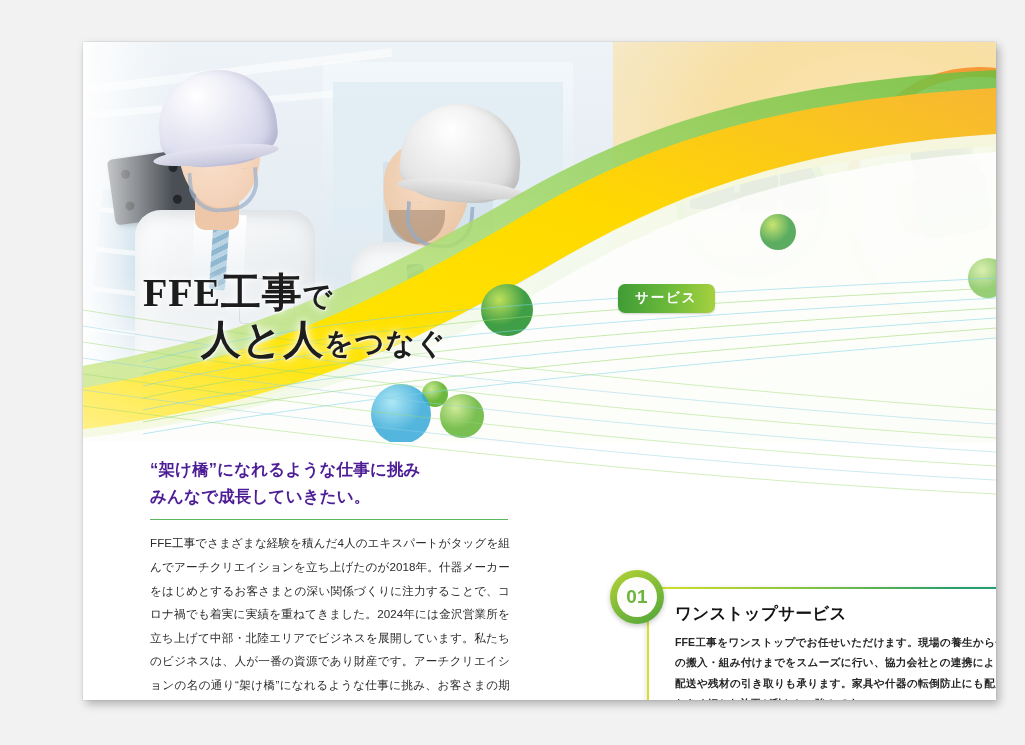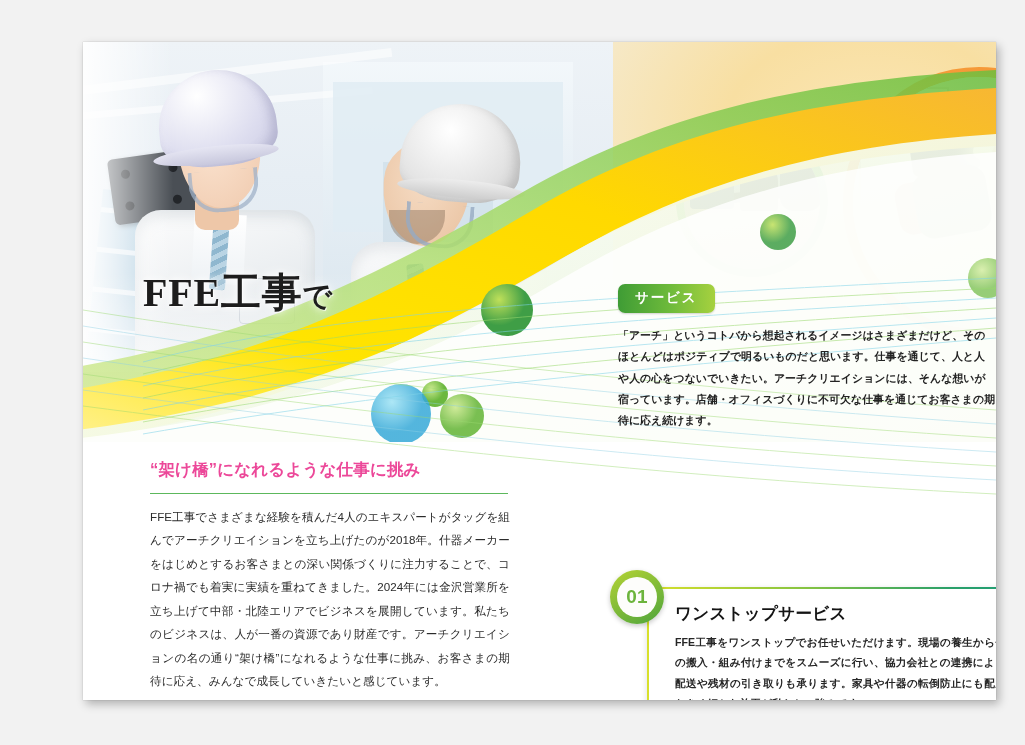--- a/index.html
+++ b/index.html
@@ -138,21 +138,21 @@
   
   .headline{position:absolute;left:60px;top:228px;width:420px;z-index:6;}
   .hl-line{font-family:"Liberation Serif","DejaVu Serif",serif;font-weight:700;color:#1d1d1d;
      letter-spacing:.02em;text-shadow:0 0 7px rgba(255,255,255,.95),0 0 14px rgba(255,255,255,.85),1px 1px 0 rgba(255,255,255,.7);}
   .hl1{font-size:40px;line-height:1.14;}
   .hl2{font-size:40px;line-height:1.2;padding-left:58px;}
   .hl-sm{font-size:29px;}
 
   
   .lead{position:absolute;left:67px;top:414px;width:360px;z-index:6;}
-  .lead-line{color:#ec4899;font-weight:700;font-size:16.5px;line-height:1.62;letter-spacing:.01em;}
+  .lead-line{color:#4c1d95;font-weight:700;font-size:16.5px;line-height:1.62;letter-spacing:.01em;}
   .rule{margin:10px 0 11px 0;height:1px;background:#5cb85c;width:358px;}
   .body-copy{color:#2b2b2b;font-size:11.6px;line-height:2.03;letter-spacing:.004em;text-align:justify;}
 
   
   .svc{position:absolute;left:535px;top:242px;width:378px;z-index:6;}
   .svc-badge{display:inline-block;padding:5px 17px 6px 17px;border-radius:7px;
      background:linear-gradient(90deg,#3f9c35 0%,#6fbb3b 55%,#a6d13f 100%);
      color:#fff;font-weight:700;font-size:13.5px;letter-spacing:.14em;
      box-shadow:0 1px 2px rgba(0,0,0,.18);}
   .svc-copy{margin-top:12px;color:#232323;font-size:10.9px;font-weight:700;line-height:1.95;letter-spacing:.004em;}
@@ -335,32 +335,35 @@
         <path d="M 0 332 C 240 366 560 404 913 424" stroke="#9ad96f"></path>
         <path d="M 0 348 C 250 382 570 420 913 438" stroke="#8fd0e4"></path>
         <path d="M 0 364 C 260 398 580 436 913 452" stroke="#9ad96f"></path>
       </g>
     </svg>
 
     <div class="headline">
       <div class="hl-line hl1">
         <span>FFE工事</span><span class="hl-sm">で</span>
       </div>
+      <div class="hl-line hl2">
+        <span>人と人</span><span class="hl-sm">をつなぐ</span>
+      </div>
     </div>
 
     <div class="lead">
       <div class="lead-line">“架け橋”になれるような仕事に挑み</div>
+      <div class="lead-line">みんなで成長していきたい。</div>
       <div class="rule"></div>
       <div class="body-copy">FFE工事でさまざまな経験を積んだ4人のエキスパートがタッグを組んでアーチクリエイションを立ち上げたのが2018年。什器メーカーをはじめとするお客さまとの深い関係づくりに注力することで、コロナ禍でも着実に実績を重ねてきました。2024年には金沢営業所を立ち上げて中部・北陸エリアでビジネスを展開しています。私たちのビジネスは、人が一番の資源であり財産です。アーチクリエイションの名の通り“架け橋”になれるような仕事に挑み、お客さまの期待に応え、みんなで成長していきたいと感じています。</div>
 
     </div>
 
     <div class="svc">
       <span class="svc-badge">サービス</span>
-      <div class="svc-copy">「アーチ」というコトバから想起されるイメージはさまざまだけど、そのほとんどはポジティブで明るいものだと思います。仕事を通じて、人と人や人の心をつないでいきたい。アーチクリエイションには、そんな想いが宿っています。店舗・オフィスづくりに不可欠な仕事を通じてお客さまの期待に応え続けます。</div>
     </div>
 
 
     <div class="card" id="card2">
       <div class="card-frame">
         <div class="num">
           <div class="num-in">01</div>
         </div>
         <h3 class="card-title">ワンストップサービス</h3>
         <div class="card-body">FFE工事をワンストップでお任せいただけます。現場の養生から什器の搬入・組み付けまでをスムーズに行い、協力会社との連携によって配送や残材の引き取りも承ります。家具や什器の転倒防止にも配慮したきめ細かな施工が私たちの強みです。</div>

